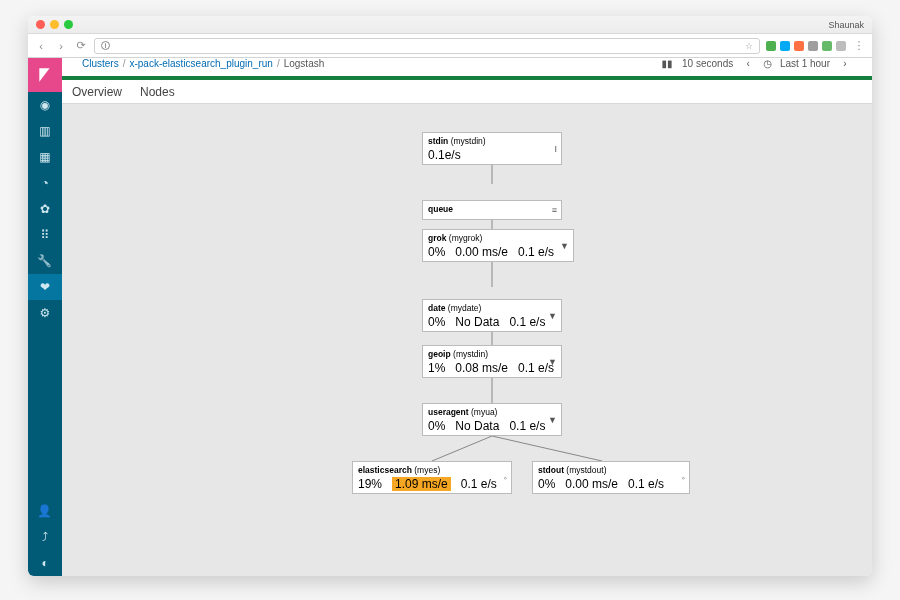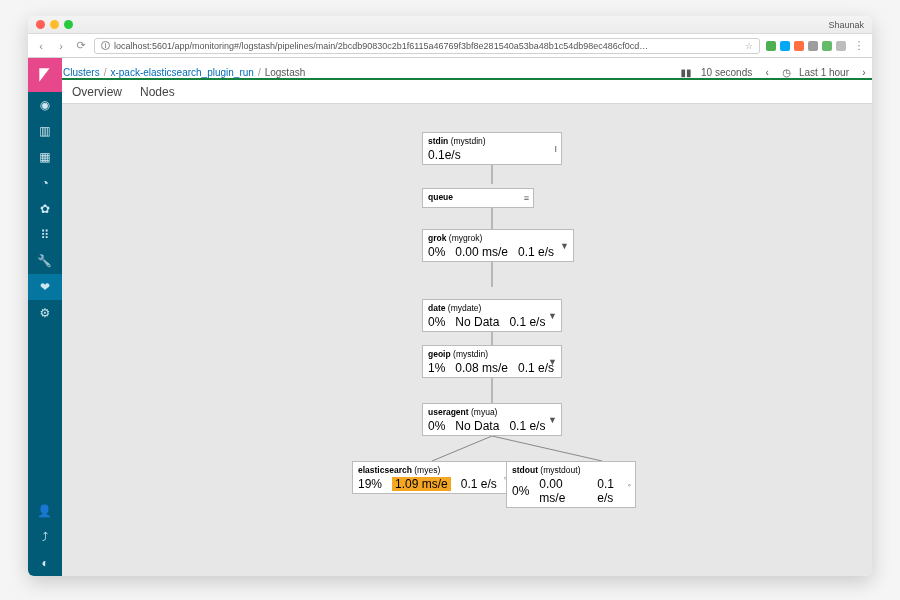--- a/index.html
+++ b/index.html
@@ -19,21 +19,21 @@
   .ext-icons { display:flex; gap:4px; }
   .ext-icons span { width:10px; height:10px; border-radius:2px; }
   .app { flex:1; display:flex; background:#e7e7e7; overflow:hidden; }
   .sidenav { width:34px; background:#015a76; display:flex; flex-direction:column; align-items:center; }
   .logo { width:34px; height:34px; background:#e7478b; display:flex; align-items:center; justify-content:center; }
   .logo svg { width:14px; height:16px; }
   .sidenav-icon { width:34px; height:26px; display:flex; align-items:center; justify-content:center; color:#cfe7ef; font-size:12px; cursor:pointer; }
   .sidenav-icon.active { background:#0476a0; }
   .sidenav-spacer { flex:1; }
   .main { flex:1; display:flex; flex-direction:column; overflow:hidden; }
-  .breadcrumb-row { height:22px; background:#fff; border-bottom:2px solid #15803d; display:flex; align-items:flex-end; padding:0 1px; font-size:10px; gap:4px; }
+  .breadcrumb-row { height:22px; background:#fff; border-bottom:4px solid #15803d; display:flex; align-items:flex-start; padding:0 20px; font-size:10px; gap:4px; }
   .breadcrumb-row a { color:#006bb4; text-decoration:none; }
   .breadcrumb-row .sep { color:#999; }
   .breadcrumb-row .current { color:#555; }
   .right-ctrls { margin-left:auto; display:flex; align-items:center; gap:8px; color:#555; font-size:10px; }
   .ctrl-btn { width:14px; text-align:center; cursor:pointer; }
   .tabs-row { height:24px; background:#fff; border-bottom:1px solid #d8d8d8; display:flex; align-items:flex-end; padding:0 10px; gap:18px; font-size:12px; color:#444; }
   .tabs-row span { padding-bottom:4px; cursor:pointer; }
   .canvas { flex:1; position:relative; background:#e7e7e7; overflow:hidden; }
   .node { position:absolute; background:#fff; border:1px solid #bbb; font-size:8.5px; padding:3px 5px 2px 5px; min-height:26px; }
   .node .title { font-weight:400; }
@@ -56,21 +56,20 @@
     <div class="user-name">Shaunak</div>
   </div>
 
 
   <div class="addrbar">
     <div class="nav-btn">‹</div>
     <div class="nav-btn">›</div>
     <div class="nav-btn">⟳</div>
     <div class="url-box">
       <span class="info">i</span>
-      <span>localhost:5601/app/monitoring#/logstash/pipelines/main/2bcdb90830c2b1f6115a46769f3bf8e281540a53ba48b1c54db98ec486cf0cd…</span>
       <span style="margin-left:auto;color:#999;">☆</span>
     </div>
     <div class="ext-icons">
       <span style="background:#4caf50"></span>
       <span style="background:#03a9f4"></span>
       <span style="background:#ff7043"></span>
       <span style="background:#9e9e9e"></span>
       <span style="background:#66bb6a"></span>
       <span style="background:#bdbdbd"></span>
     </div>
@@ -132,21 +131,21 @@
         </svg>
 
         <div class="node" style="left:360px; top:28px; width:140px;">
           <div class="title"><b>stdin</b> <span>(mystdin)</span></div>
           <div class="stats">
               <span>0.1e/s</span>
             </div>
           <span class="type-icon">I</span>
         </div>
 
-        <div class="node" style="left:360px; top:84px; width:112px; min-height:20px;">
+        <div class="node" style="left:360px; top:96px; width:140px; min-height:20px;">
           <div class="title"><b>queue</b></div>
           <span class="type-icon">≡</span>
         </div>
 
         <div class="node" style="left:360px; top:125px; width:152px;">
           <div class="title"><b>grok</b> <span>(mygrok)</span></div>
           <div class="stats">
               <span>0%</span>
               <span>0.00 ms/e</span>
               <span>0.1 e/s</span>
@@ -187,21 +186,21 @@
         <div class="node highlight" style="left:290px; top:357px; width:160px;">
           <div class="title"><b>elasticsearch</b> <span>(myes)</span></div>
           <div class="stats">
               <span>19%</span>
               <span class="hl">1.09 ms/e</span>
               <span>0.1 e/s</span>
             </div>
           <span class="type-icon">◦</span>
         </div>
 
-        <div class="node" style="left:444px; top:357px; width:130px;">
+        <div class="node" style="left:470px; top:357px; width:158px;">
           <div class="title"><b>stdout</b> <span>(mystdout)</span></div>
           <div class="stats">
               <span>0%</span>
               <span>0.00 ms/e</span>
               <span>0.1 e/s</span>
             </div>
           <span class="type-icon">◦</span>
         </div>
       </div>
     </div>

